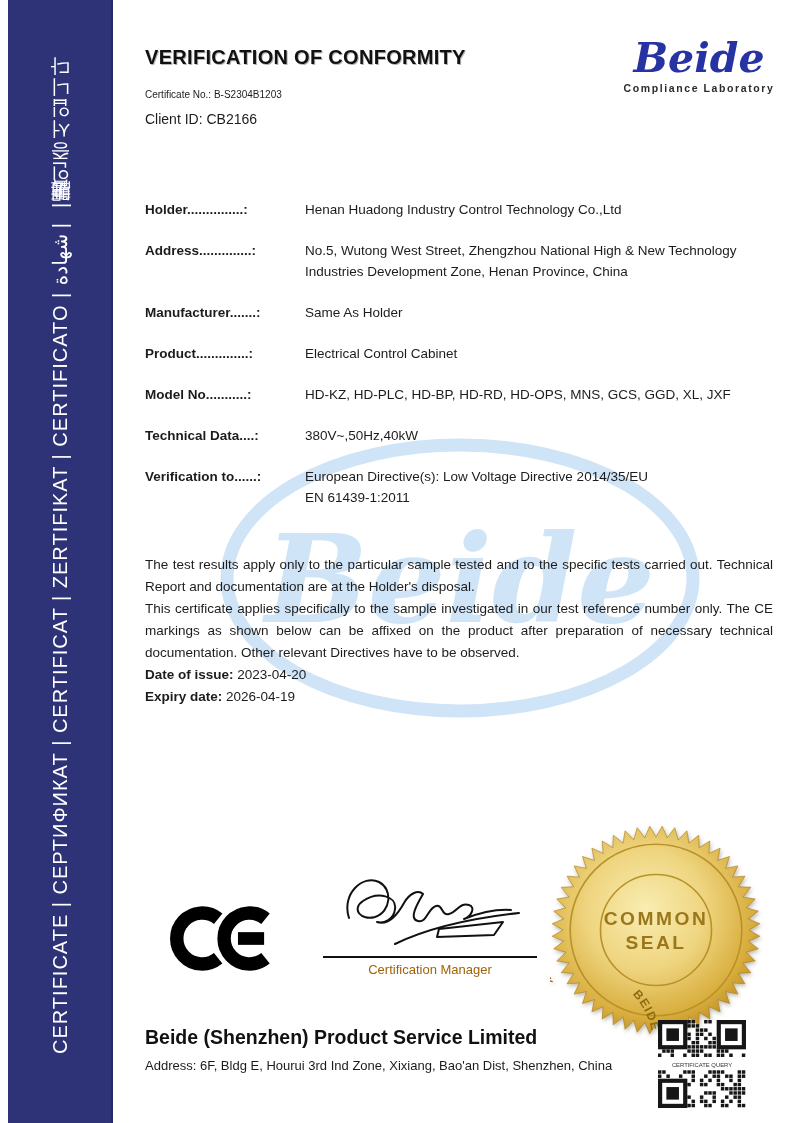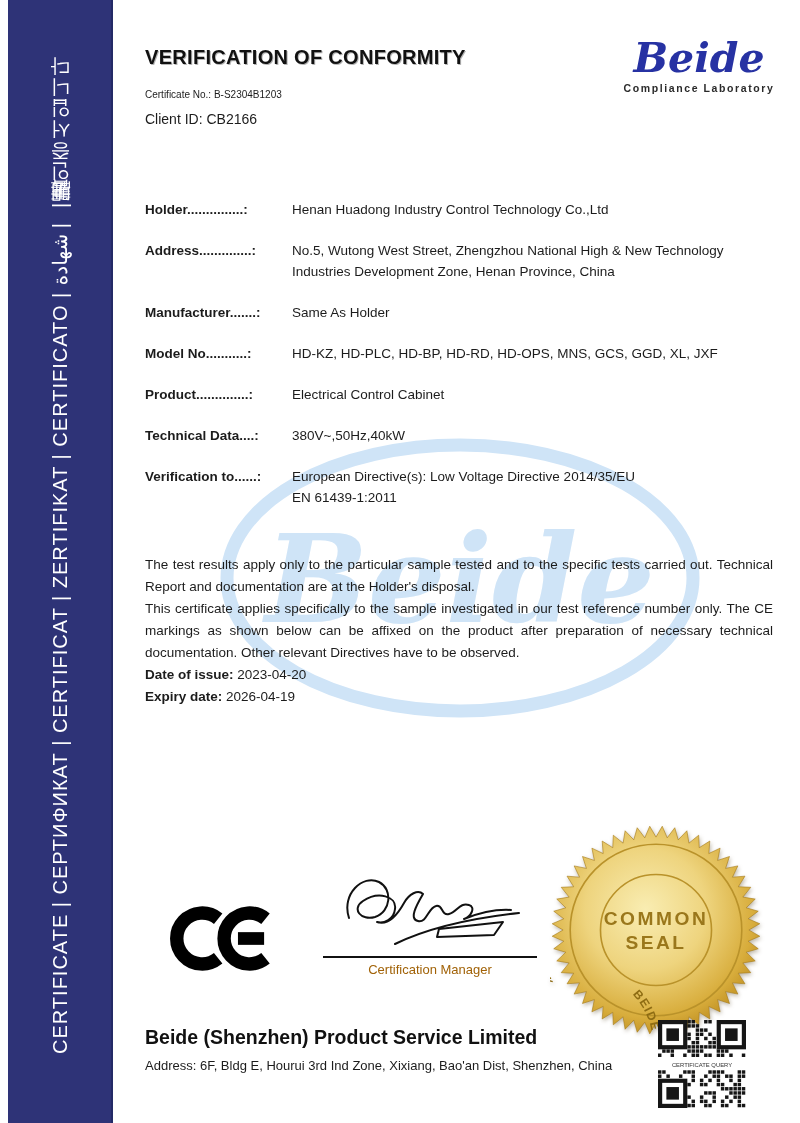--- a/index.html
+++ b/index.html
@@ -19,21 +19,21 @@
          color:#111;text-shadow:1px 1px 0 rgba(90,90,90,.45);}
   .certno{position:absolute;left:145px;top:89px;font-size:10px;}
   .clientid{position:absolute;left:145px;top:111px;font-size:14px;}
   .logo{position:absolute;left:616px;top:38px;width:166px;text-align:center;}
   .logo-script{font-family:"DejaVu Serif",serif;font-style:italic;font-weight:bold;font-size:41px;
                line-height:1;color:#2732a3;}
   .logo-sub{margin-top:3px;font-size:10.5px;font-weight:bold;letter-spacing:1.6px;color:#2a2a2a;}
   
   .fields{position:absolute;left:145px;top:199px;width:630px;}
   .field-row{display:flex;margin-bottom:20px;}
-  .flabel{flex:none;width:147px;font-weight:bold;font-size:13.5px;line-height:21px;}
+  .flabel{flex:none;width:160px;font-weight:bold;font-size:13.5px;line-height:21px;}
   .fvalue{font-size:13.5px;line-height:21px;width:483px;}
   
   .notice{position:absolute;left:145px;top:554px;width:628px;font-size:13.5px;line-height:22px;}
   .notice p{margin:0;text-align:justify;}
   .date-line{font-size:13.5px;line-height:22px;}
   .b{font-weight:bold;text-align:center;}
   
   .ce-svg{position:absolute;left:168px;top:903px;width:106px;height:71px;}
   .sig-squiggle{position:absolute;left:333px;top:866px;width:196px;height:94px;}
   .sig-line{position:absolute;left:323px;top:956px;width:214px;height:2px;background:#111;}
@@ -84,26 +84,26 @@
       </div>
       <div class="field-row">
         <span class="flabel">Address..............:</span>
         <span class="fvalue">No.5, Wutong West Street, Zhengzhou National High &amp; New Technology Industries Development Zone, Henan Province, China</span>
       </div>
       <div class="field-row">
         <span class="flabel">Manufacturer.......:</span>
         <span class="fvalue">Same As Holder</span>
       </div>
       <div class="field-row">
+        <span class="flabel">Product..............:</span>
+        <span class="fvalue">Electrical Control Cabinet</span>
+      </div>
+      <div class="field-row">
         <span class="flabel">Model No...........:</span>
         <span class="fvalue">HD-KZ, HD-PLC, HD-BP, HD-RD, HD-OPS, MNS, GCS, GGD, XL, JXF</span>
-      </div>
-      <div class="field-row">
-        <span class="flabel">Product..............:</span>
-        <span class="fvalue">Electrical Control Cabinet</span>
       </div>
       <div class="field-row">
         <span class="flabel">Technical Data....:</span>
         <span class="fvalue">380V~,50Hz,40kW</span>
       </div>
       <div class="field-row">
         <span class="flabel">Verification to......:</span>
         <span class="fvalue">
           <div>European Directive(s): Low Voltage Directive 2014/35/EU</div>
           <div>EN 61439-1:2011</div>

